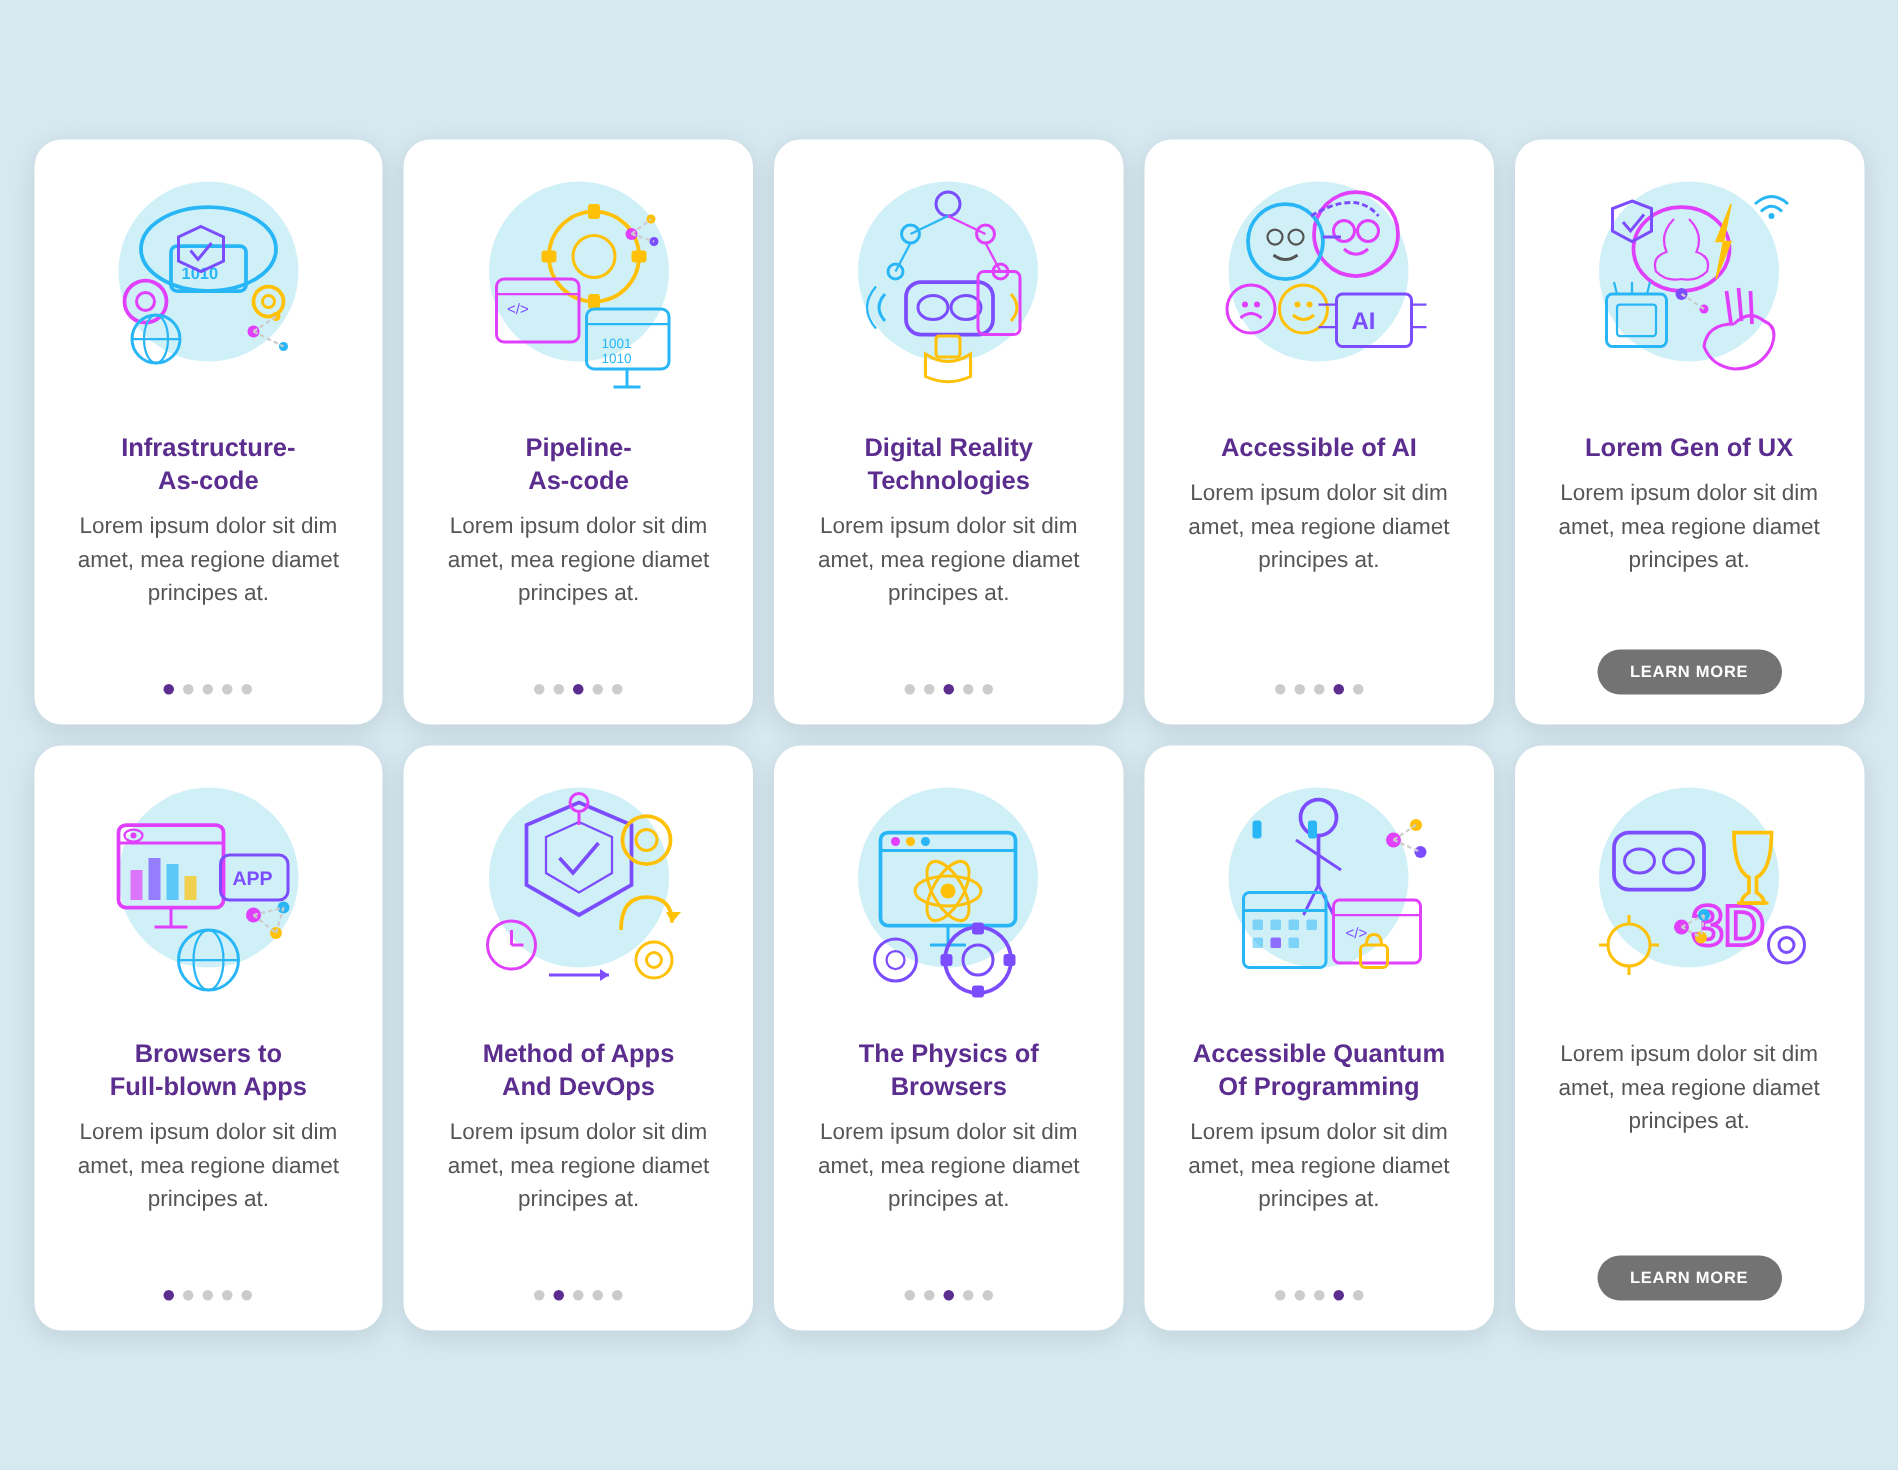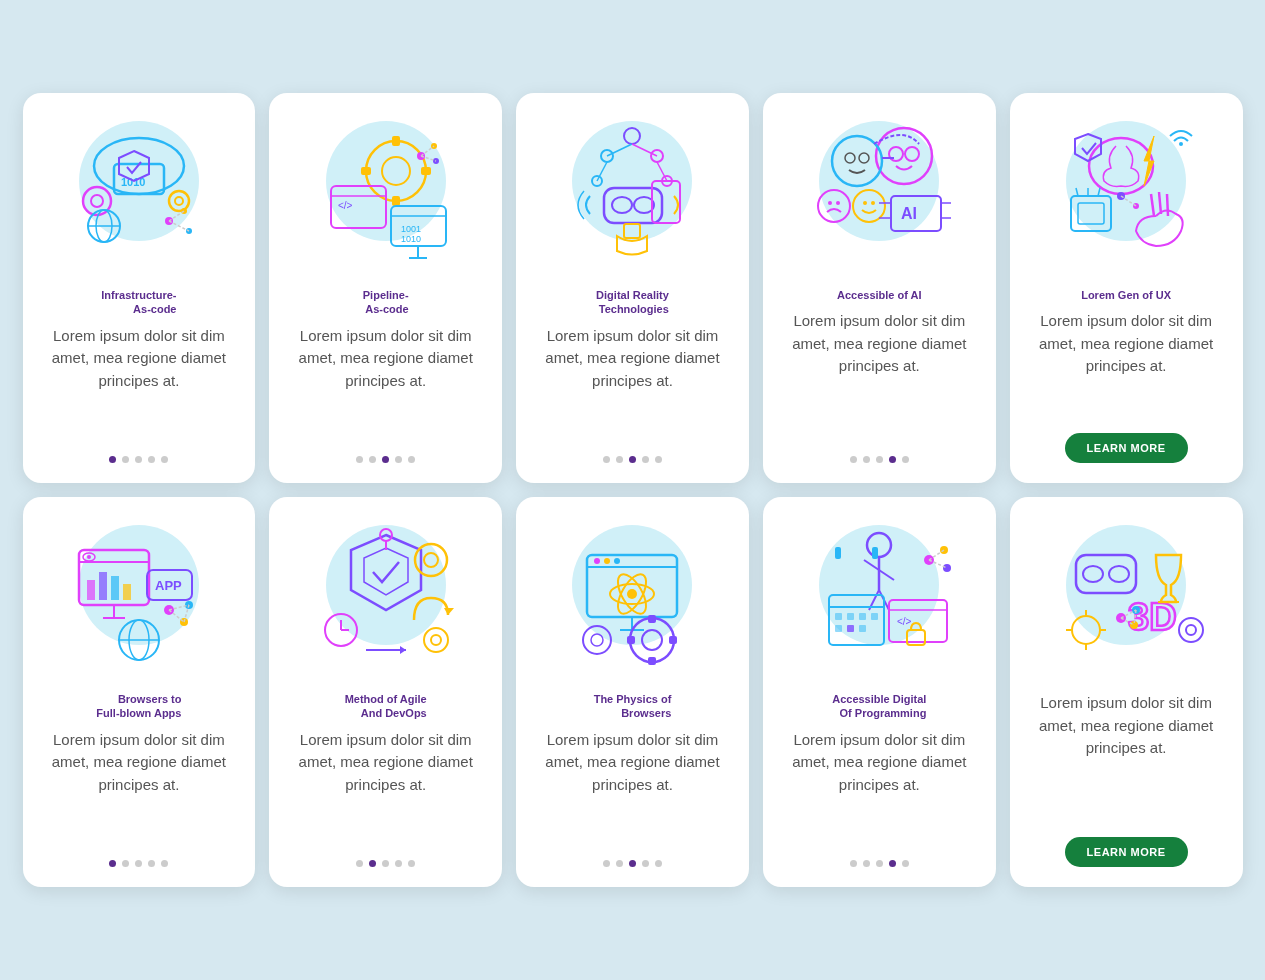--- a/index.html
+++ b/index.html
@@ -48,23 +48,23 @@
     .card-body {
       padding: 10px 18px 0 18px;
       display: flex;
       flex-direction: column;
       align-items: center;
       flex: 1;
       width: 100%;
     }
     .card-title {
       font-weight: 700;
-      font-size: 11px;
+      font-size: 17px;
       color: #5b2d8e;
-      text-align: right;
+      text-align: center;
       margin-bottom: 8px;
       line-height: 1.3;
     }
     .card-desc {
       font-size: 15px;
       color: #555;
       text-align: center;
       line-height: 1.5;
       flex: 1;
     }
@@ -77,21 +77,21 @@
     .dot {
       width: 7px;
       height: 7px;
       border-radius: 50%;
       background: #ccc;
     }
     .dot.active {
       background: #5b2d8e;
     }
     .learn-btn {
-      background: #15803d;
+      background: #737373;
       color: #fff;
       border: none;
       border-radius: 22px;
       padding: 9px 22px;
       font-size: 11px;
       font-weight: 700;
       letter-spacing: 0.5px;
       cursor: pointer;
       margin-top: 12px;
       text-transform: uppercase;
@@ -432,21 +432,21 @@
           <line x1="60" y1="140" x2="100" y2="140" stroke="#7c4dff" stroke-width="2"></line>
           <polygon points="100,140 94,136 94,144" fill="#7c4dff"></polygon>
 
           <circle cx="35" cy="120" r="16" fill="none" stroke="#e040fb" stroke-width="2"></circle>
           <line x1="35" y1="120" x2="35" y2="110" stroke="#e040fb" stroke-width="2"></line>
           <line x1="35" y1="120" x2="43" y2="120" stroke="#e040fb" stroke-width="2"></line>
         </svg>
       </div>
     </div>
     <div class="card-body">
-      <div class="card-title" style="white-space:pre-line">Method of Agile
+      <div class="card-title" style="white-space:pre-line">Method of Apps
 And DevOps</div>
       <div class="card-desc">Lorem ipsum dolor sit dim amet, mea regione diamet principes at.</div>
       <div class="card-dots">
         <div class="dot"></div>
         <div class="dot active"></div>
         <div class="dot"></div>
         <div class="dot"></div>
         <div class="dot"></div>
       </div>
     </div>
@@ -537,21 +537,21 @@
 
           <circle cx="130" cy="50" r="5" fill="#e040fb"></circle>
           <circle cx="145" cy="40" r="4" fill="#ffc107"></circle>
           <circle cx="148" cy="58" r="4" fill="#7c4dff"></circle>
           <line x1="130" y1="50" x2="145" y2="40" stroke="#ccc" stroke-width="1.5" stroke-dasharray="3,2"></line>
           <line x1="130" y1="50" x2="148" y2="58" stroke="#ccc" stroke-width="1.5" stroke-dasharray="3,2"></line>
         </svg>
       </div>
     </div>
     <div class="card-body">
-      <div class="card-title" style="white-space:pre-line">Accessible Digital
+      <div class="card-title" style="white-space:pre-line">Accessible Quantum
 Of Programming</div>
       <div class="card-desc">Lorem ipsum dolor sit dim amet, mea regione diamet principes at.</div>
       <div class="card-dots">
         <div class="dot"></div>
         <div class="dot"></div>
         <div class="dot"></div>
         <div class="dot active"></div>
         <div class="dot"></div>
       </div>
     </div>

